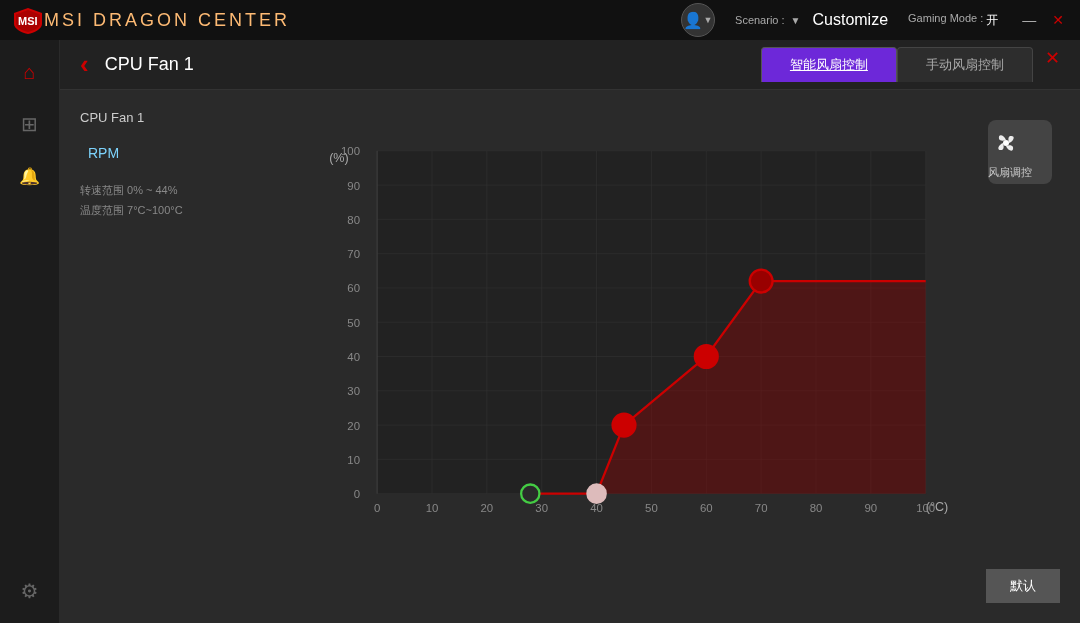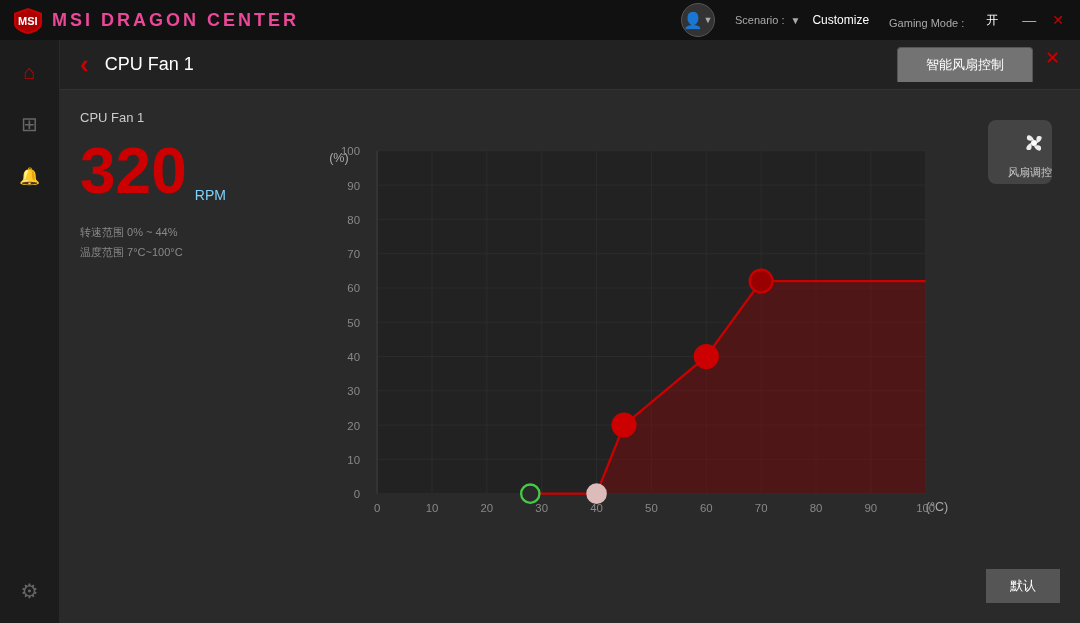--- a/index.html
+++ b/index.html
@@ -25,30 +25,29 @@
       z-index: 10;
     }
     .title-bar-left {
       display: flex;
       align-items: center;
       gap: 10px;
     }
     .msi-logo {
       display: flex;
       align-items: center;
-      gap: 8px;
     }
     .msi-shield {
       width: 32px;
       height: 28px;
     }
     .dragon-center-text {
-      color: #ec4899;
+      color: #fdba74;
       font-size: 18px;
-      font-weight: bold;
+      font-weight: normal;
       letter-spacing: 3px;
       text-transform: uppercase;
     }
     .title-bar-right {
       display: flex;
       align-items: center;
       gap: 20px;
     }
     .user-btn {
       width: 34px;
@@ -64,26 +63,26 @@
       font-size: 16px;
     }
     .scenario-section {
       display: flex;
       align-items: center;
       gap: 6px;
       color: #ccc;
       font-size: 11px;
     }
     .scenario-label { color: #aaa; }
-    .scenario-value { color: white; font-size: 12px; }
+    .scenario-value { color: white; font-size: 16px; }
     .scenario-arrow { color: #aaa; font-size: 10px; }
     .gaming-mode-section {
       display: flex;
-      align-items: flex-end;
-      gap: 22px;
+      align-items: flex-start;
+      gap: 3px;
       color: #ccc;
       font-size: 11px;
     }
     .gaming-mode-label { color: #aaa; }
     .gaming-mode-value { color: white; font-size: 12px; }
     .window-controls {
       display: flex;
       gap: 8px;
     }
     .win-btn {
@@ -166,23 +165,24 @@
       padding: 8px 28px;
       font-size: 13px;
       cursor: pointer;
       border-radius: 4px 4px 0 0;
       color: #aaa;
       background: #2d2d2d;
       border: 1px solid #444;
       border-bottom: none;
     }
     .tab.active {
-      background: #737373;
+      background: #6d28d9;
       color: white;
       border-color: #555;
+      text-decoration: underline;
     }
     .close-btn {
       color: #cc0000;
       font-size: 18px;
       cursor: pointer;
       margin-left: 12px;
     }
 
     
     .fan-content {
@@ -244,21 +244,21 @@
       gap: 8px;
       padding-top: 10px;
     }
     .fan-icon-btn {
       width: 64px;
       height: 64px;
       background: #444;
       border-radius: 8px;
       display: flex;
       flex-direction: column;
-      align-items: flex-end;
+      align-items: flex-start;
       justify-content: center;
       cursor: pointer;
       gap: 4px;
     }
     .fan-icon-btn .fan-svg {
       width: 36px;
       height: 36px;
     }
     .fan-icon-label {
       color: #ccc;
@@ -333,30 +333,30 @@
     </div>
   </div>
 
   <div class="content-area">
 
     <div class="sub-header">
       <span class="back-btn" style="font-size:26px;font-weight:bold;">‹</span>
       <span class="page-title">CPU Fan 1</span>
       <div class="tabs-section">
         <div class="tab active">智能风扇控制</div>
+        <div class="tab">手动风扇控制</div>
         <span class="close-btn">✕</span>
       </div>
     </div>
 
     <div class="fan-content">
 
       <div class="left-panel">
         <div class="fan-name-label">CPU Fan 1</div>
         <div class="rpm-row">
-          <span class="fan-rpm">320</span>
           <span class="rpm-unit">RPM</span>
         </div>
         <div class="fan-range">
           <div>转速范围 0% ~ 44%</div>
           <div>温度范围 7°C~100°C</div>
         </div>
       </div>
 
       <div class="chart-area">
         <svg width="100%" height="100%" viewBox="0 0 560 380" xmlns="http://www.w3.org/2000/svg">

